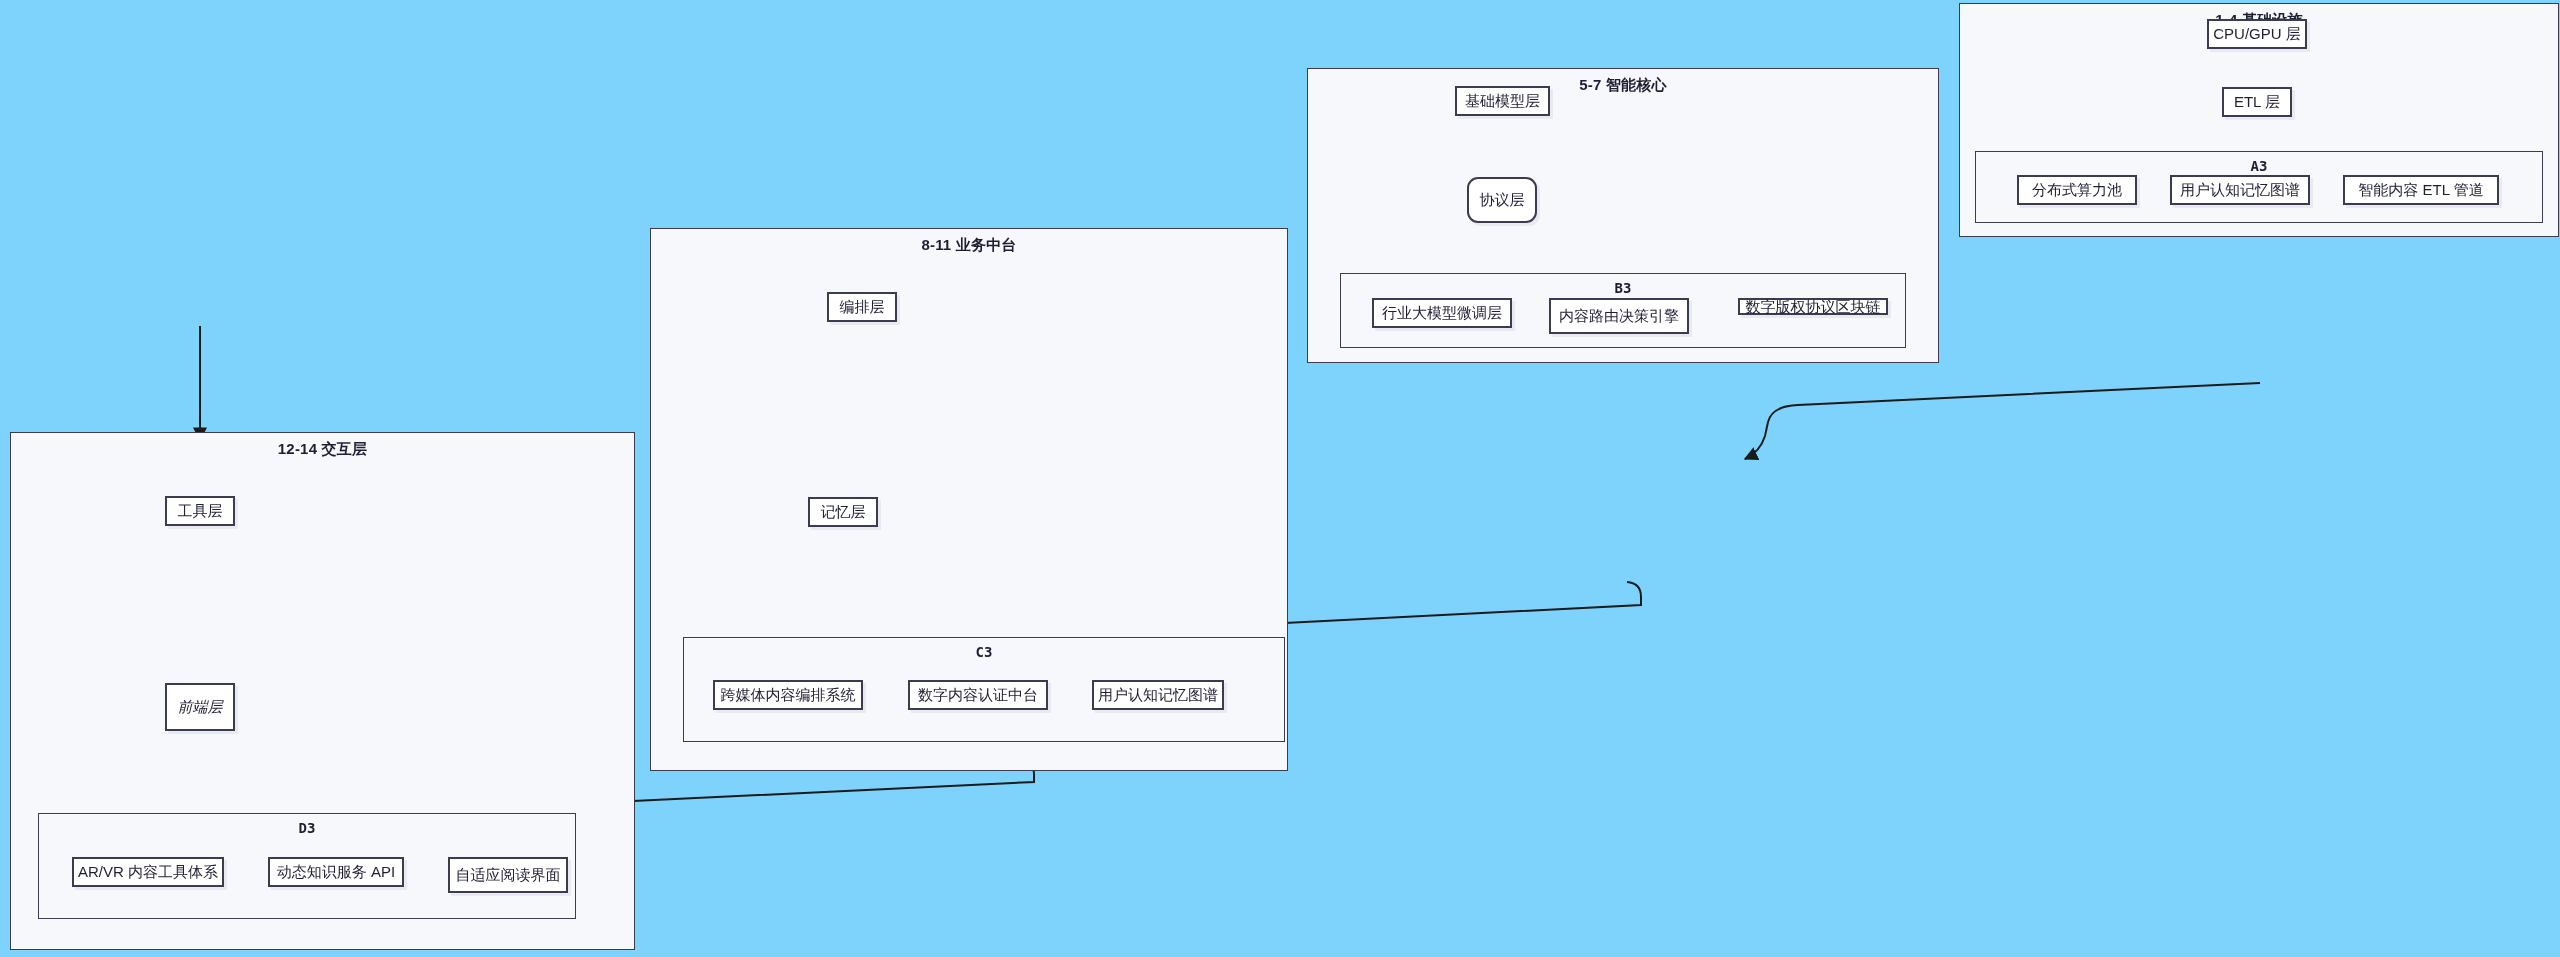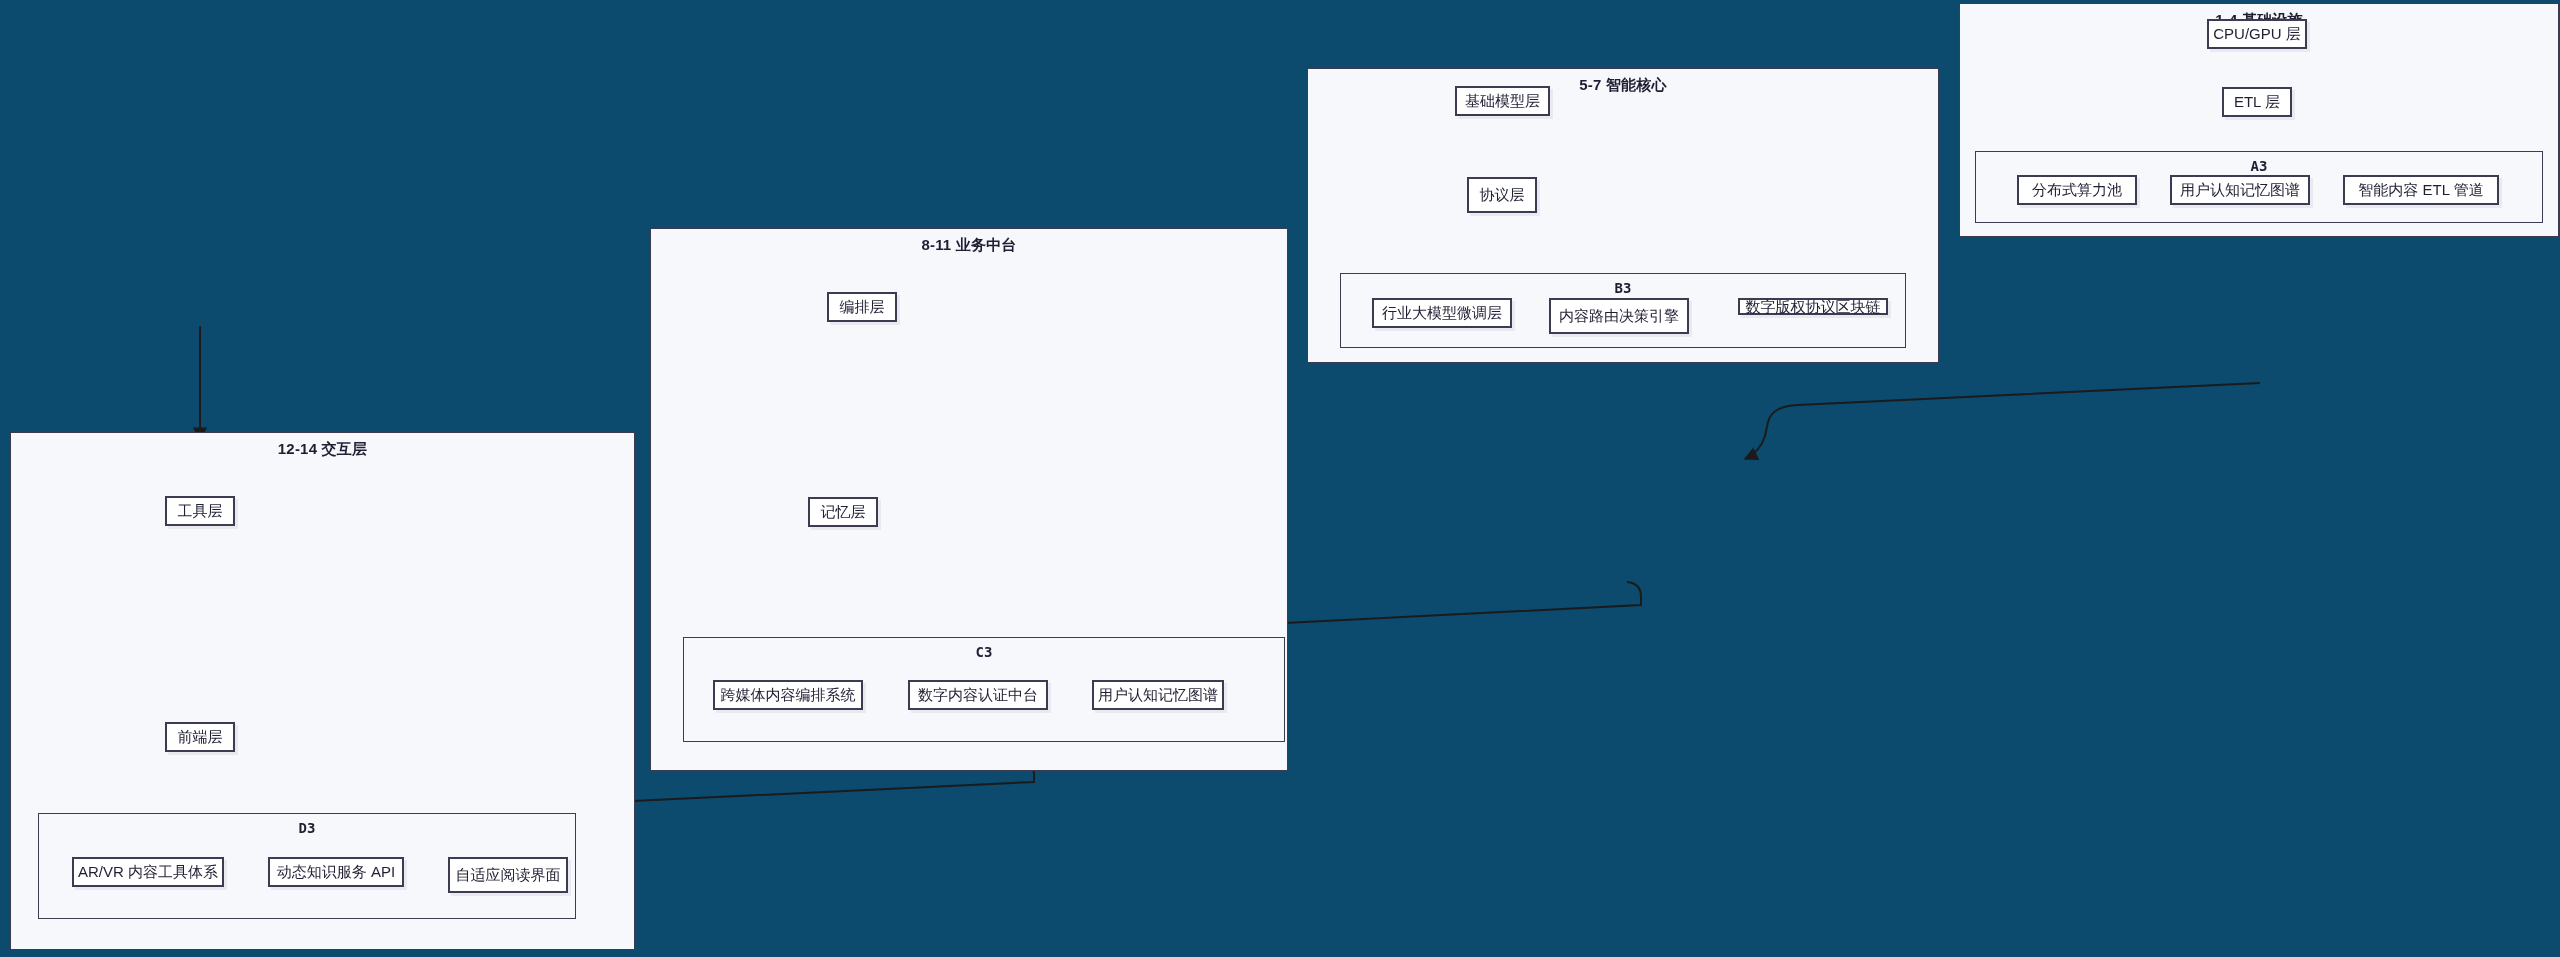--- a/index.html
+++ b/index.html
@@ -1,18 +1,18 @@
 <!DOCTYPE html>
 <html><head>
 <meta charset="utf-8">
 <style>
   html,body{margin:0;padding:0;background:#ffffff;}
   body{width:2560px;height:957px;overflow:hidden;
        font-family:"Liberation Sans","DejaVu Sans",sans-serif;color:#232338;}
-  #stage{position:relative;width:2560px;height:957px;background:#0c4a6e;}
+  #stage{position:relative;width:2560px;height:957px;background:#7dd3fc;}
   svg.edges{position:absolute;left:0;top:0;width:2560px;height:957px;pointer-events:none;}
 
   .cluster{position:absolute;background:#f7f8fb;border:1.6px solid #3b3b52;
            box-sizing:border-box;}
   .cluster-title{position:absolute;left:0;right:0;top:7px;text-align:center;
                  font-size:15px;font-weight:bold;color:#1f1f33;letter-spacing:.2px;}
 
   .subgroup{position:absolute;background:#f7f8fb;border:1.6px solid #3b3b52;
             box-sizing:border-box;}
   .subgroup-title{position:absolute;left:0;right:0;top:6px;text-align:center;
@@ -86,21 +86,21 @@
   <div class="leaf" style="left:2343px;top:175px;width:156px;height:30px;">
     <span>智能内容 ETL 管道</span>
   </div>
 
   <div class="cluster" style="left:1307px;top:68px;width:632px;height:295px;">
     <div class="cluster-title">5-7 智能核心</div>
   </div>
   <div class="node" style="left:1455px;top:86px;width:95px;height:30px;">
     <span>基础模型层</span>
   </div>
-  <div class="node" style="left:1467px;top:177px;width:70px;height:36px;">
+  <div class="node" style="left:1467px;top:177px;width:70px;height:46px;border-radius:11px;">
     <span>协议层</span>
   </div>
   <div class="subgroup" style="left:1340px;top:273px;width:566px;height:75px;">
     <div class="subgroup-title">B3</div>
   </div>
   <div class="leaf" style="left:1372px;top:298px;width:140px;height:30px;">
     <span>行业大模型微调层</span>
   </div>
   <div class="leaf" style="left:1549px;top:298px;width:140px;height:36px;">
     <span>内容路由决策引擎</span>
@@ -130,21 +130,21 @@
   <div class="leaf" style="left:1092px;top:680px;width:132px;height:30px;">
     <span>用户认知记忆图谱</span>
   </div>
 
   <div class="cluster" style="left:10px;top:432px;width:625px;height:518px;">
     <div class="cluster-title">12-14 交互层</div>
   </div>
   <div class="node" style="left:165px;top:496px;width:70px;height:30px;">
     <span>工具层</span>
   </div>
-  <div class="node" style="left:165px;top:722px;width:70px;height:30px;">
+  <div class="node" style="left:165px;top:683px;width:70px;height:48px;font-style:italic;">
     <span>前端层</span>
   </div>
   <div class="subgroup" style="left:38px;top:813px;width:538px;height:106px;">
     <div class="subgroup-title">D3</div>
   </div>
   <div class="leaf" style="left:72px;top:857px;width:152px;height:30px;">
     <span>AR/VR 内容工具体系</span>
   </div>
   <div class="leaf" style="left:268px;top:857px;width:136px;height:30px;">
     <span>动态知识服务 API</span>

